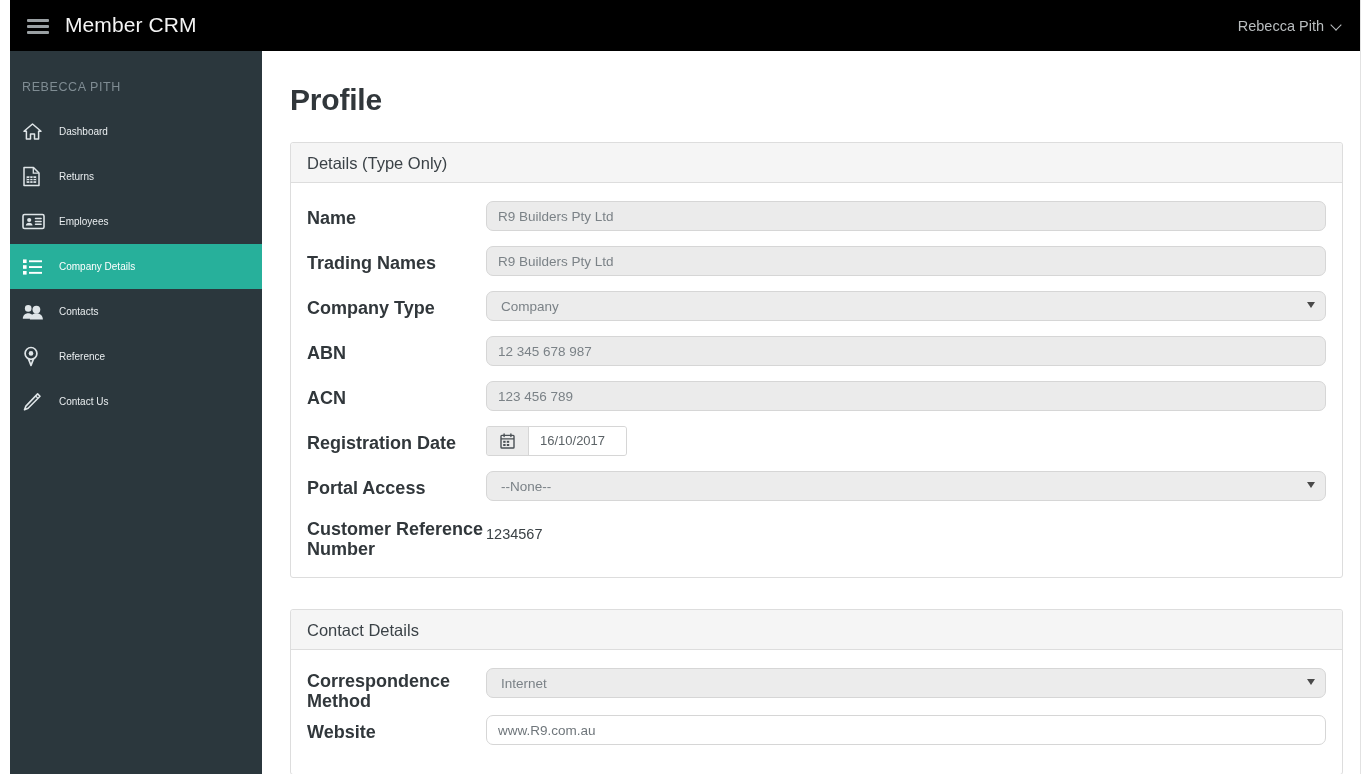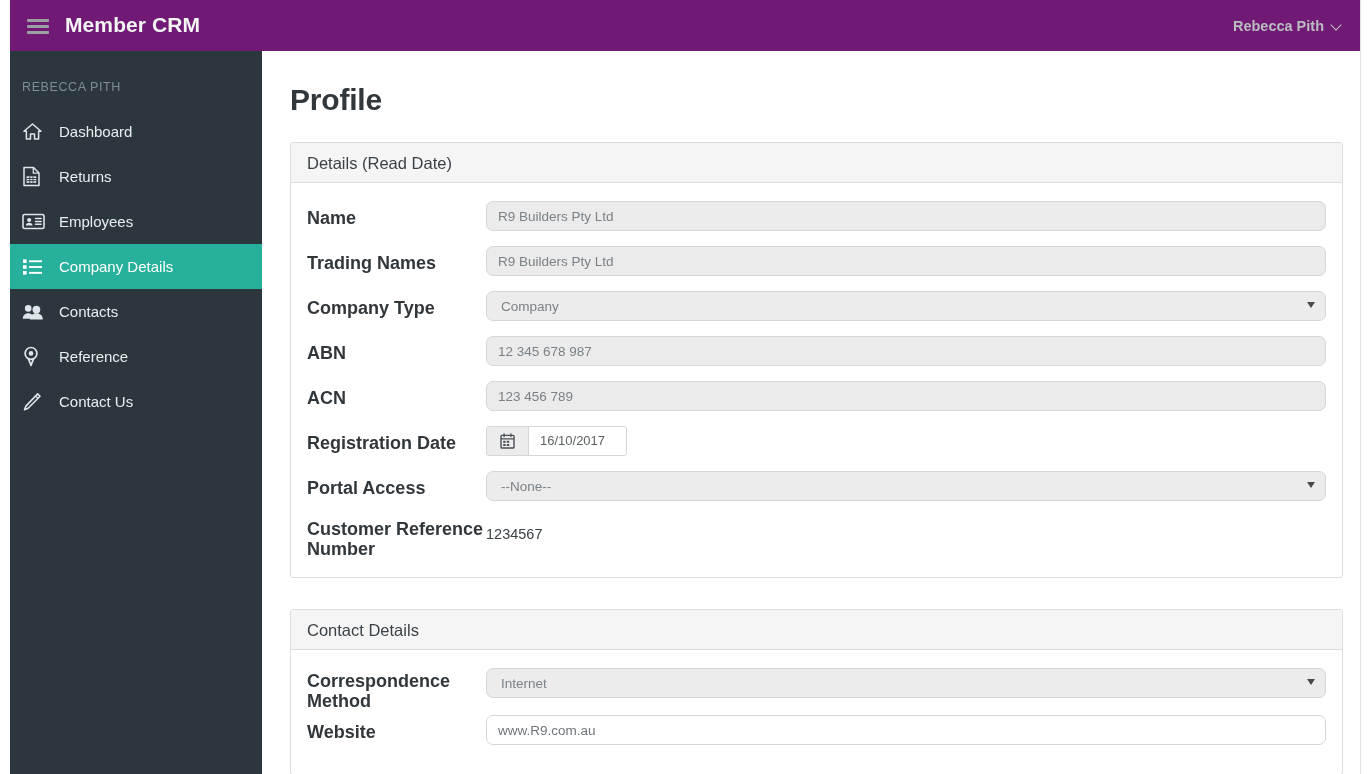--- a/index.html
+++ b/index.html
@@ -31,23 +31,22 @@
     border-right: 1px solid #e2e2e2;
     overflow: hidden;
   }
 
   
   .topbar {
     position: absolute;
     left: 0; top: 0;
     width: 1351px;
     height: 51px;
-    background: #701a75;
+    background: #000000;
     z-index: 20;
-    font-weight: bold;
   }
   .hamburger {
     position: absolute;
     left: 9px;
     top: 13px;
     width: 38px;
     height: 26px;
     display: flex;
     flex-direction: column;
     justify-content: center;
@@ -119,21 +118,21 @@
     color: #7f8c93;
     text-transform: uppercase;
     line-height: 16px;
   }
   .nav-item {
     display: flex;
     align-items: center;
     height: 45px;
     padding-left: 12px;
     color: #e9edef;
-    font-size: 15px;
+    font-size: 10px;
     cursor: pointer;
     text-decoration: none;
   }
   .nav-item.active {
     background: #27b09b;
     color: #ffffff;
   }
   .nav-ico {
     width: 30px;
     min-width: 30px;
@@ -381,21 +380,21 @@
           </svg>
         </span>
         <span class="nav-label">Contact Us</span>
       </div>
     </div>
 
     <div class="content">
       <h1 class="page-title">Profile</h1>
 
       <div class="panel first">
-        <div class="panel-head">Details (Read Date)</div>
+        <div class="panel-head">Details (Type Only)</div>
         <div class="panel-body">
 
           <div class="form-row">
             <div class="form-label">Name</div>
             <div class="form-control-wrap">
               <input class="fld" type="text" readonly="" value="R9 Builders Pty Ltd" style="">
             </div>
           </div>
 
           <div class="form-row">

